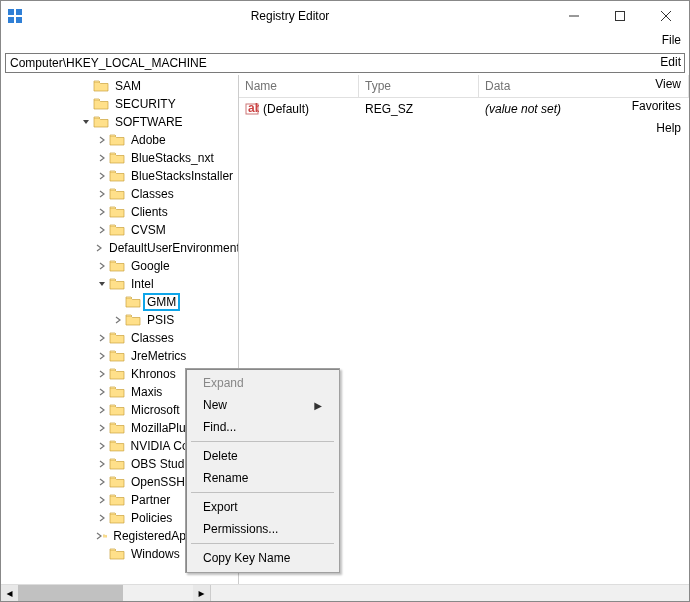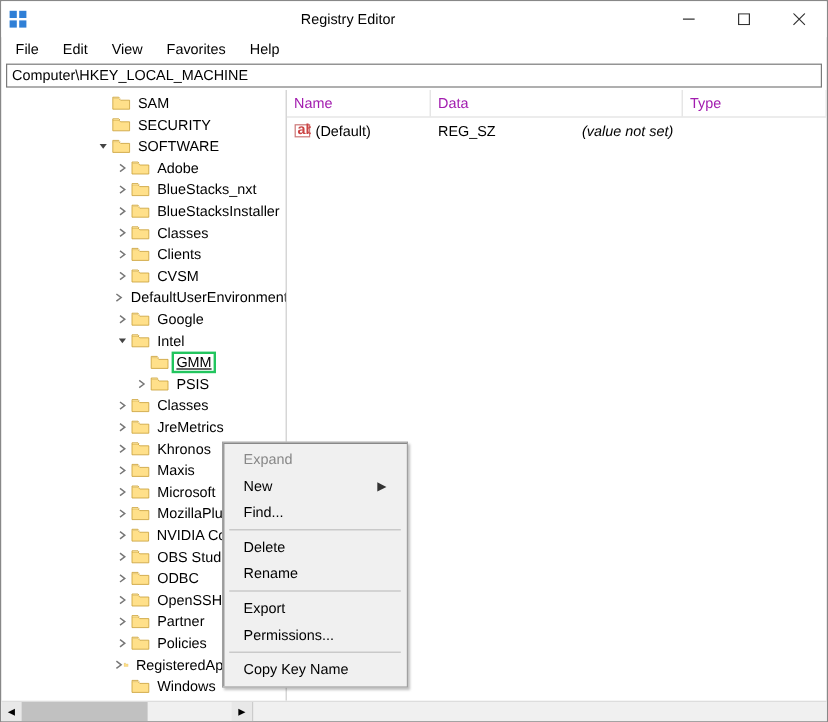--- a/index.html
+++ b/index.html
@@ -2,50 +2,50 @@
 <html><head>
 <meta charset="utf-8">
 <style>
 * { margin: 0; padding: 0; box-sizing: border-box; font-family: "Segoe UI", Tahoma, sans-serif; font-size: 12px; }
 body { background: #fff; width: 690px; height: 602px; overflow: hidden; border: 1px solid #888; display: flex; flex-direction: column; user-select: none; }
 .titlebar { height: 30px; display: flex; align-items: center; padding-left: 6px; background: #fff; }
 .titlebar-icon { width: 16px; height: 16px; margin-right: 6px; }
 .titlebar-title { flex: 1; text-align: center; }
 .win-controls { display: flex; }
 .win-btn { width: 46px; height: 30px; display: flex; align-items: center; justify-content: center; color: #333; }
-.menubar { height: 20px; display: flex; align-items: center; padding-left: 4px; gap: 4px; }
+.menubar { height: 20px; display: flex; align-items: flex-end; padding-left: 4px; gap: 4px; flex-direction: column; }
 .menubar-item { padding: 2px 8px; }
 .addressbar { border: 1px solid #7a7a7a; margin: 2px 4px; padding: 2px 4px; height: 20px; line-height: 14px; }
 .content { flex: 1; display: flex; border-top: 0; overflow: hidden; position: relative; margin-left: 28px; }
 .tree-pane { width: 210px; border-right: 1px solid #ccc; overflow-y: scroll; overflow-x: hidden; padding-top: 2px; padding-left: 4px; scrollbar-width: auto; }
 
 .tree-pane::-webkit-scrollbar { width: 17px; }
 .tree-pane::-webkit-scrollbar-track { background: #f0f0f0; }
 .tree-pane::-webkit-scrollbar-thumb { background: #c1c1c1; }
 .list-pane { flex: 1; display: flex; flex-direction: column; }
 .list-header { display: flex; border-bottom: 1px solid #e0e0e0; }
-.list-header-col { padding: 4px 6px; border-right: 1px solid #e0e0e0; text-align: left; font-weight: normal; color: #a21caf; }
+.list-header-col { padding: 4px 6px; border-right: 1px solid #e0e0e0; text-align: left; font-weight: normal; color: #737373; }
 .col-name { width: 120px; }
 .col-type { width: 120px; }
 .col-data { flex: 1; }
 .list-rows { flex: 1; }
 .list-row { display: flex; padding: 2px 0; }
 .list-row .cell { padding: 2px 6px; }
 .cell-name { width: 120px; display: flex; align-items: center; }
 .cell-type { width: 120px; }
 .cell-data { flex: 1; font-style: italic; }
 .ab-icon { width: 14px; height: 14px; margin-right: 4px; }
 .tree ul { list-style: none; padding-left: 16px; }
 .tree > ul { padding-left: 0; }
 .node-row { display: flex; align-items: center; height: 18px; white-space: nowrap; }
 .chevron { width: 14px; height: 14px; display: inline-flex; align-items: center; justify-content: center; margin-right: 0px; color: #666; font-size: 10px; }
 .chevron.hidden { visibility: hidden; }
 .folder-icon { width: 16px; height: 14px; margin-right: 4px; }
 .node-label { padding: 0 2px; }
-.highlight-box { border: 2px solid #22c55e; padding: 0 2px; margin-left: -2px; text-decoration: underline; }
+.highlight-box { border: 2px solid #0ea5e9; padding: 0 2px; margin-left: -2px; }
 .context-menu { position: absolute; left: 156px; top: 293px; width: 155px; background: #f0f0f0; border: 1px solid #a0a0a0; box-shadow: 2px 2px 2px rgba(0,0,0,0.25), 1px 1px 0 #888 inset; padding: 3px; z-index: 100; }
 .ctx-item { padding: 4px 14px; display: flex; align-items: center; justify-content: space-between; color: #000; font-size: 12px; }
 .ctx-item.disabled { color: #888; }
 .ctx-sep { height: 1px; background: #c0c0c0; margin: 3px 2px; }
 .ctx-sub-arrow { font-size: 10px; color: #333; }
 .hscroll { height: 17px; background: #f0f0f0; border-top: 1px solid #ddd; display:flex; }
 .hscroll .arrow { width:17px; background:#e8e8e8; display:flex;align-items:center;justify-content:center; }
 .hscroll .track { flex:1; display:flex; }
 .hscroll .thumb { background:#c1c1c1; width:60%; }
 .hscroll-left { width: 210px; border-right:1px solid #ccc;}
@@ -397,34 +397,20 @@
                   <div class="node-row">
                     <span class="chevron">
                       <svg width="8" height="8">
                         <path d="M2 1 L6 4 L2 7" fill="none" stroke="#777" stroke-width="1.2"></path>
                       </svg>
                     </span>
                     <svg class="folder-icon" viewBox="0 0 16 14">
                       <path d="M1 3 L6 3 L7.5 4.5 L15 4.5 L15 12 L1 12 Z" fill="#ffe08a" stroke="#caa23c" stroke-width="0.7"></path>
                       <path d="M1 3 L1 2 L6 2 L7 3" fill="#ffe8a6" stroke="#caa23c" stroke-width="0.7"></path>
                     </svg>
-                    <span class="node-label ">ODBC</span>
-                  </div>
-                </li>
-                <li>
-                  <div class="node-row">
-                    <span class="chevron">
-                      <svg width="8" height="8">
-                        <path d="M2 1 L6 4 L2 7" fill="none" stroke="#777" stroke-width="1.2"></path>
-                      </svg>
-                    </span>
-                    <svg class="folder-icon" viewBox="0 0 16 14">
-                      <path d="M1 3 L6 3 L7.5 4.5 L15 4.5 L15 12 L1 12 Z" fill="#ffe08a" stroke="#caa23c" stroke-width="0.7"></path>
-                      <path d="M1 3 L1 2 L6 2 L7 3" fill="#ffe8a6" stroke="#caa23c" stroke-width="0.7"></path>
-                    </svg>
                     <span class="node-label ">OpenSSH</span>
                   </div>
                 </li>
                 <li>
                   <div class="node-row">
                     <span class="chevron">
                       <svg width="8" height="8">
                         <path d="M2 1 L6 4 L2 7" fill="none" stroke="#777" stroke-width="1.2"></path>
                       </svg>
                     </span>
@@ -475,22 +461,22 @@
                 </li>
               </ul>
             </li>
           </ul>
         </li>
       </ul>
   </div>
   <div class="list-pane">
     <div class="list-header">
       <div class="list-header-col col-name">Name</div>
+      <div class="list-header-col col-type">Type</div>
       <div class="list-header-col col-data">Data</div>
-      <div class="list-header-col col-type">Type</div>
     </div>
     <div class="list-rows" id="list-rows">
         <div class="list-row">
     <div class="cell cell-name">
       <svg class="ab-icon" viewBox="0 0 14 14">
               <rect x="1" y="2" width="12" height="10" fill="#fff" stroke="#c77" stroke-width="1"></rect>
               <text x="3" y="10" font-size="7" fill="#c44" font-weight="bold">ab</text>
             </svg>
       <span>(Default)</span>
     </div>

